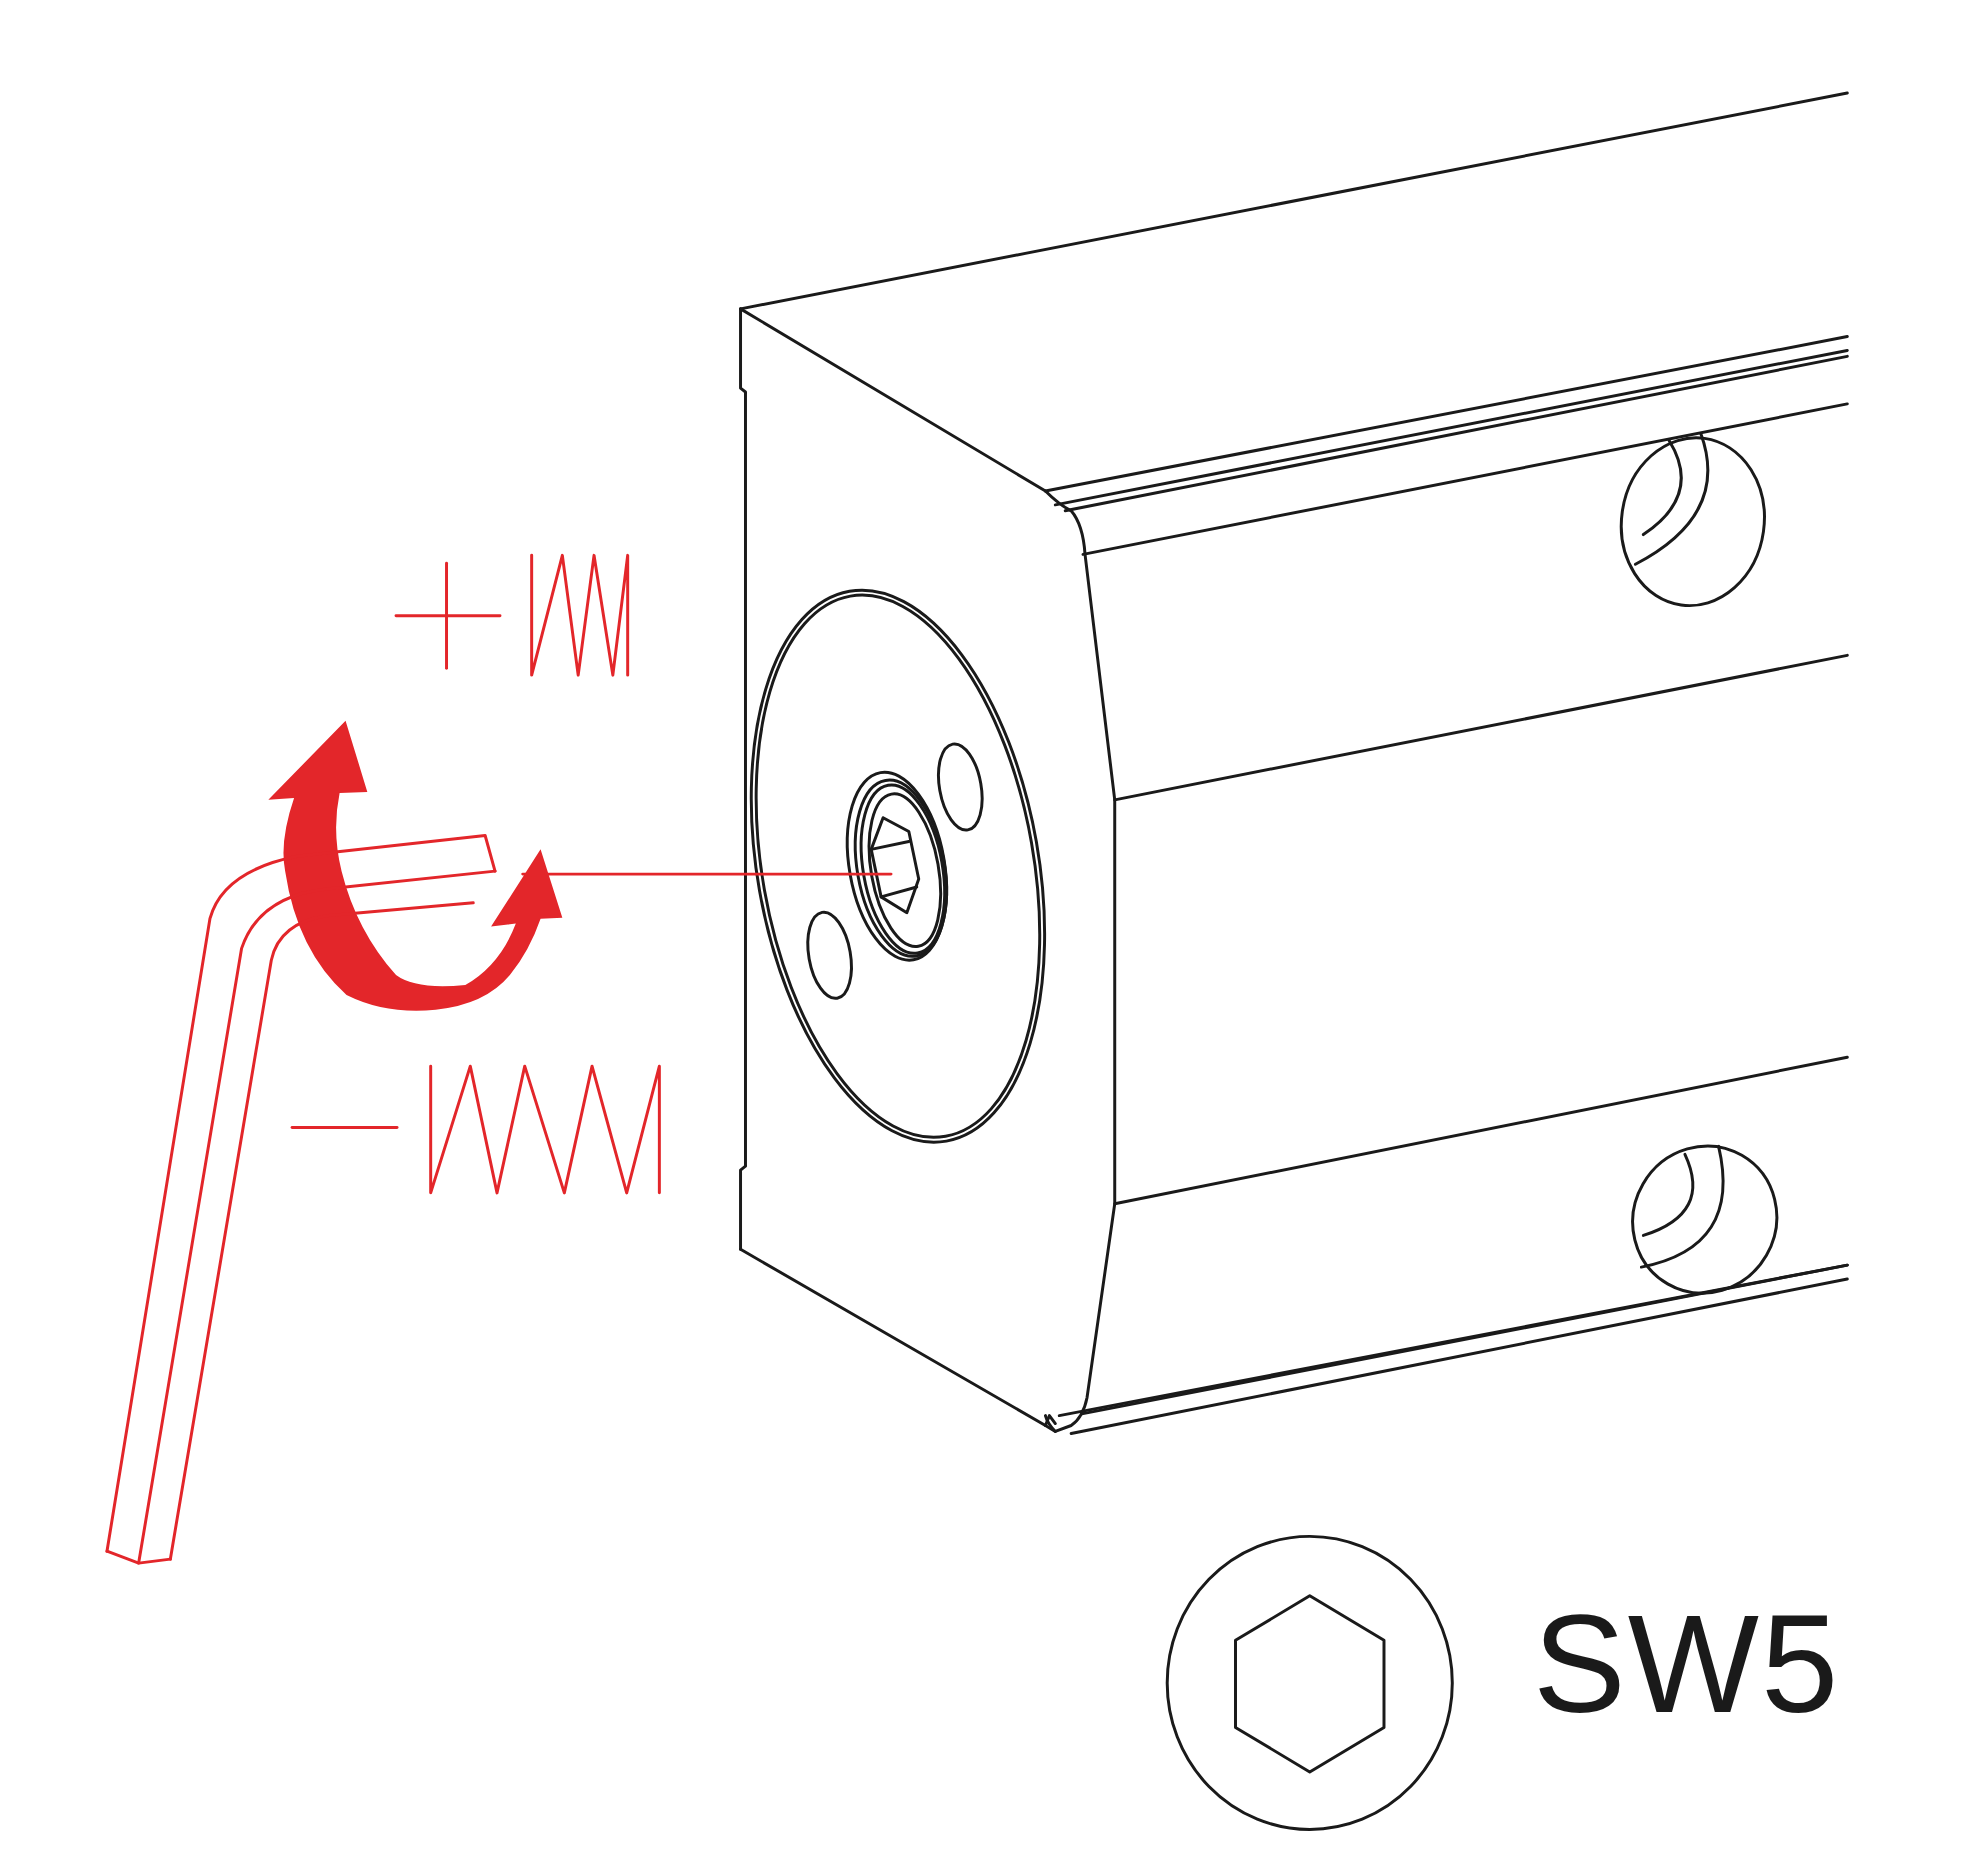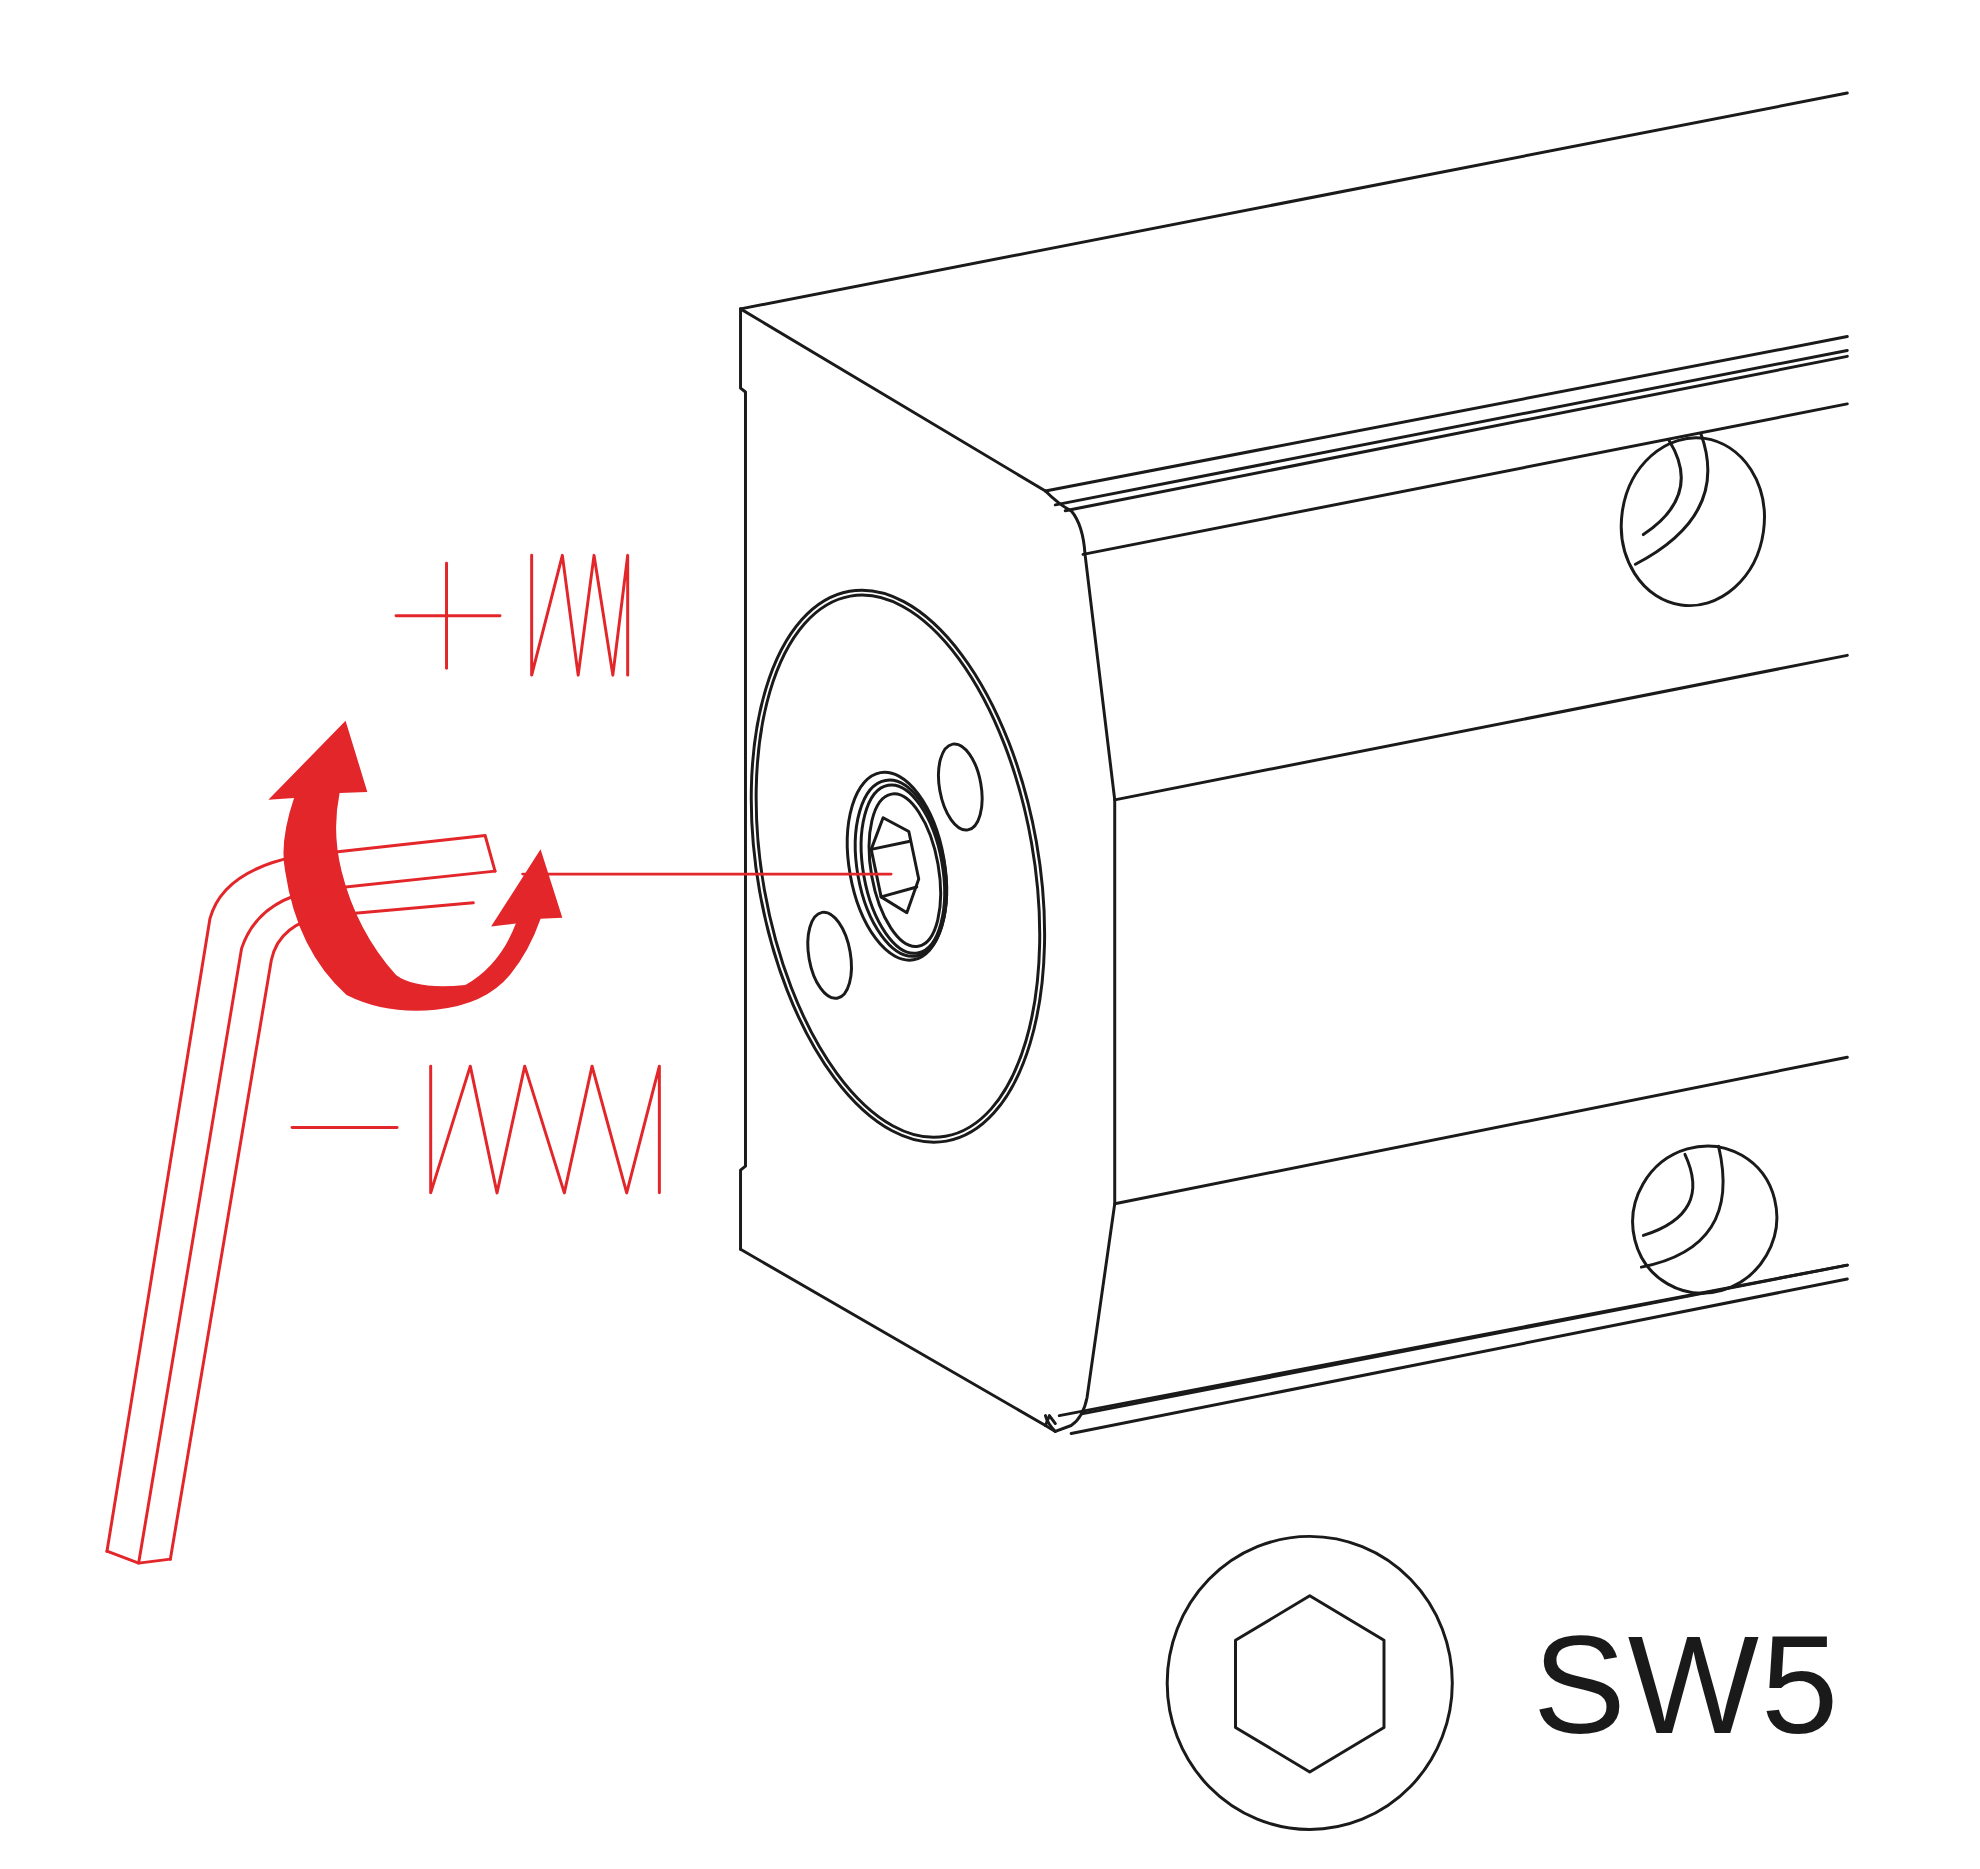--- a/index.html
+++ b/index.html
@@ -4,21 +4,21 @@
 <style>
   html, body { margin:0; padding:0; background:#ffffff; }
   body { width:1980px; height:1869px; position:relative; overflow:hidden; }
   svg.main { position:absolute; left:0; top:0; width:1980px; height:1869px; }
   .blk { fill:none; stroke:#1a1a1a; stroke-width:3; stroke-linejoin:round; stroke-linecap:round; }
   .red { fill:none; stroke:#e3262a; stroke-width:3; stroke-linejoin:round; stroke-linecap:round; }
   .redfill { fill:#e3262a; stroke:none; }
   .label {
     position:absolute; left:1533px; top:1594px;
     font-family:"Liberation Sans", sans-serif; font-size:139px; color:#1a1a1a;
-    letter-spacing:2px; line-height:1;margin-top:21px;
+    letter-spacing:2px; line-height:1;
   }
 </style>
 </head>
 <body>
 
 <svg class="main" viewBox="0 0 2000 1888">
 
   <g>
 
     <path class="blk" d="M748 312 L1866 94"></path>

